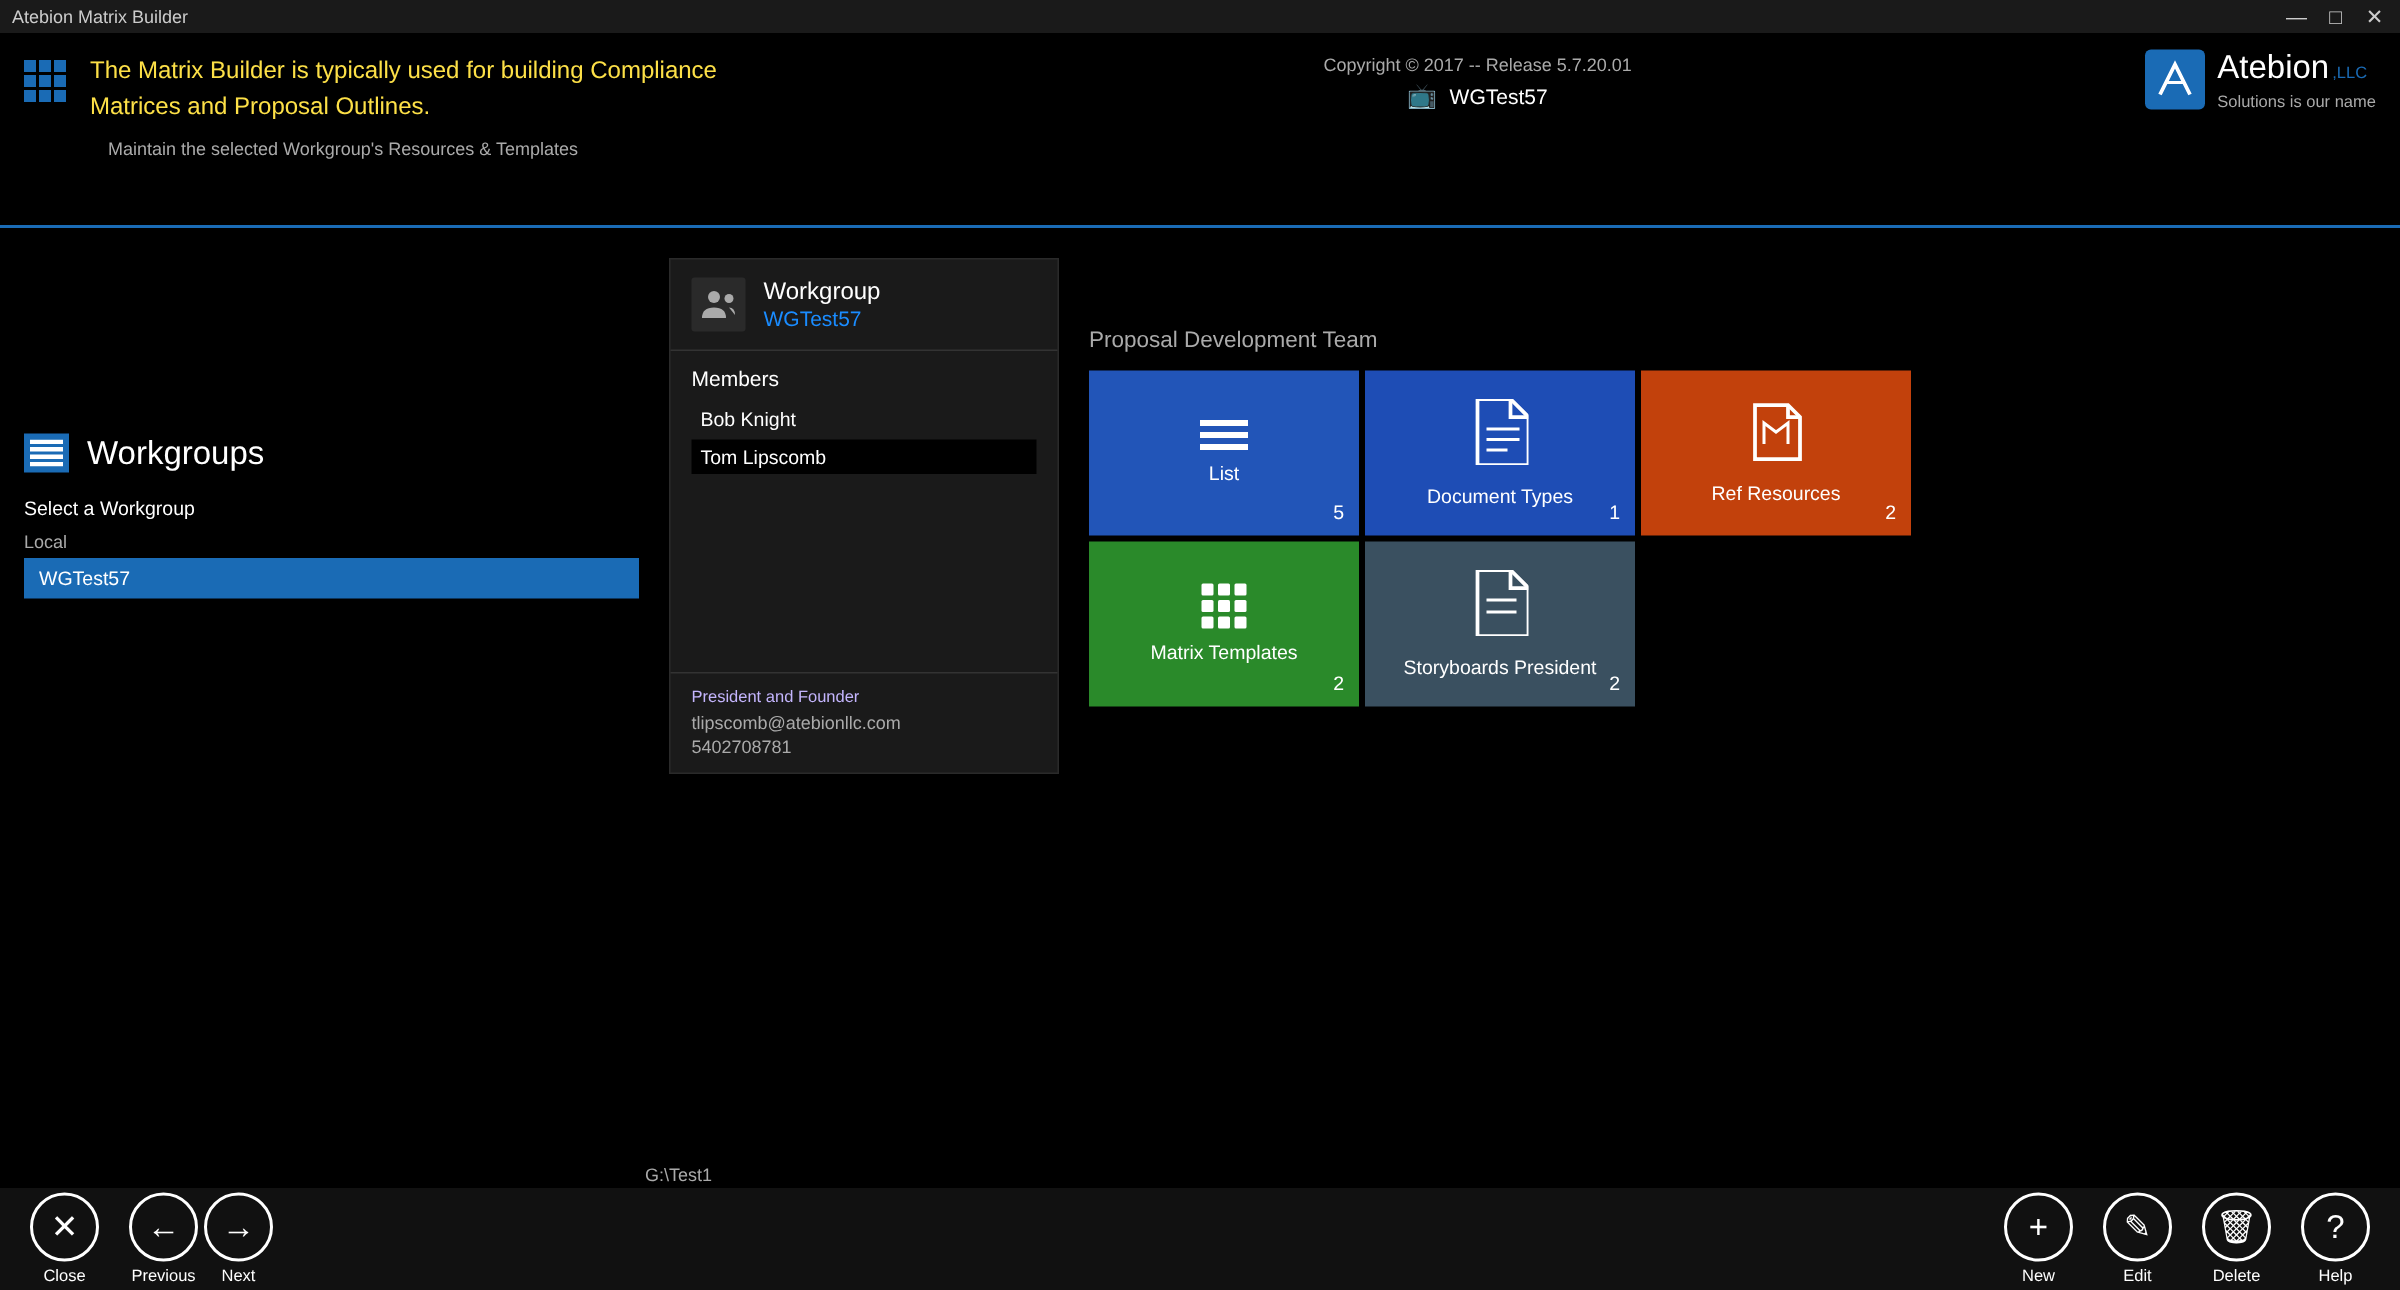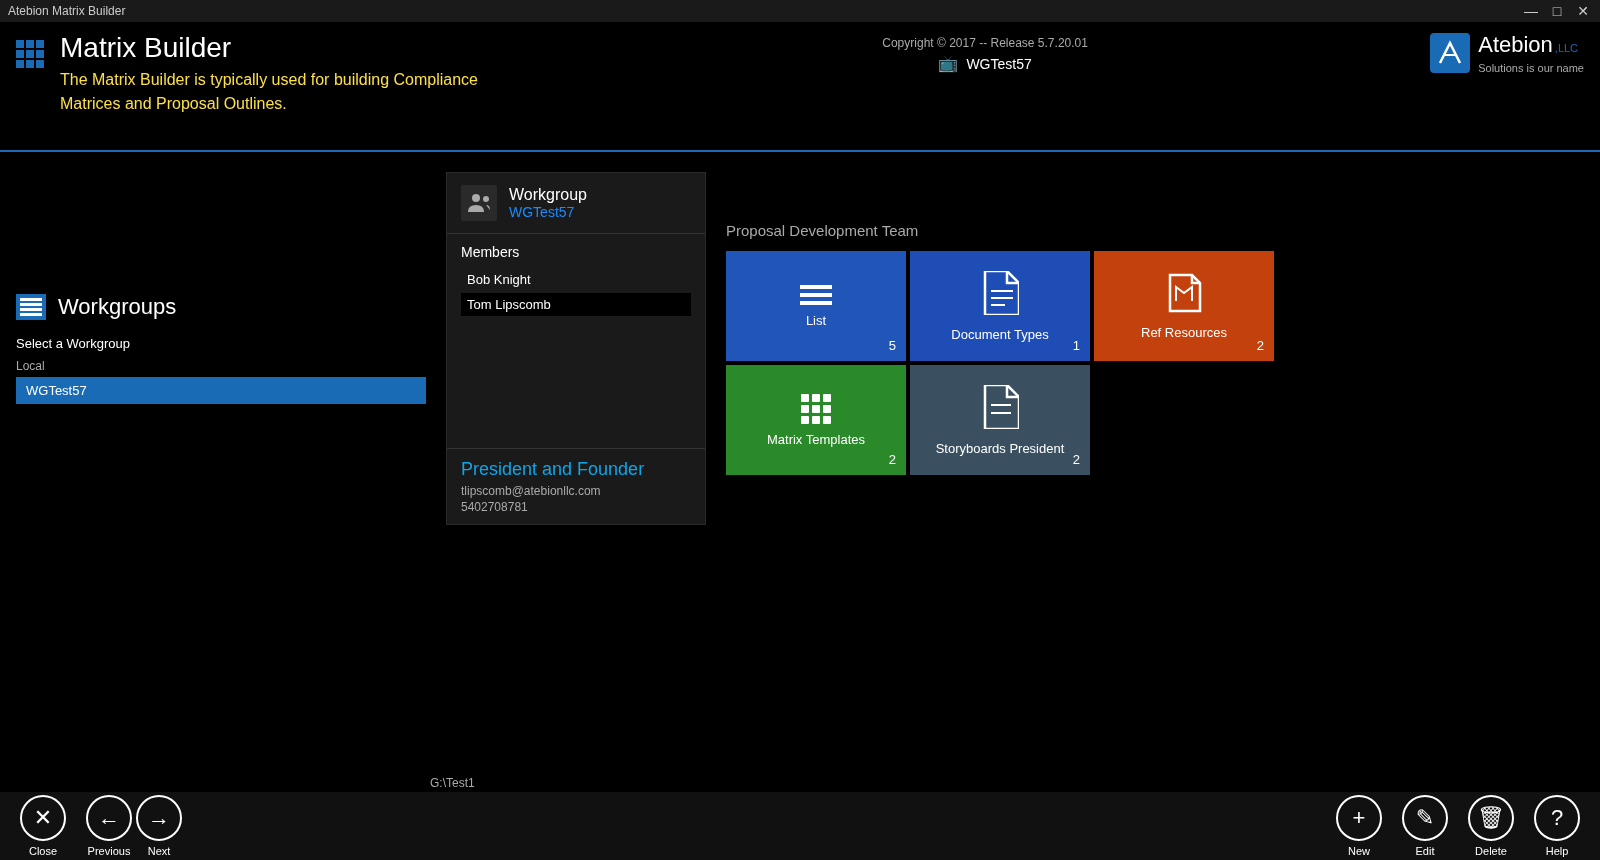--- a/index.html
+++ b/index.html
@@ -201,21 +201,21 @@
       margin-bottom: 2px;
     }
     .member-item.selected {
       background: #000000;
     }
     .member-details {
       margin-top: 120px;
       padding: 10px 14px;
       border-top: 1px solid #333;
     }
-    .member-role { font-size: 18px; color: #0ea5e9; margin-bottom: 4px; }
+    .member-role { font-size: 11px; color: #c4b5fd; margin-bottom: 4px; }
     .member-email { font-size: 12px; color: #aaa; margin-bottom: 2px; }
     .member-phone { font-size: 12px; color: #aaa; }
 
     
     .right-panel {
       flex: 1;
     }
     .team-name {
       font-size: 15px;
       color: #aaa;
@@ -337,21 +337,20 @@
           <div class="grid-dot"></div>
           <div class="grid-dot"></div>
         <div class="grid-dot"></div>
           <div class="grid-dot"></div>
           <div class="grid-dot"></div>
         <div class="grid-dot"></div>
           <div class="grid-dot"></div>
           <div class="grid-dot"></div>
       </div>
       <div class="header-title-block">
-        <div class="header-title">Matrix Builder</div>
         <div class="header-desc">The Matrix Builder is typically used for building Compliance Matrices and Proposal Outlines.</div>
       </div>
     </div>
     <div class="header-center">
       <div class="copyright">Copyright © 2017 -- Release 5.7.20.01</div>
       <div class="workspace-row">
         <span class="workspace-icon">📺</span>
         <span class="workspace-name">WGTest57</span>
       </div>
     </div>
@@ -366,20 +365,21 @@
         <div>
           <div style="display:flex;align-items:baseline;gap:2px">
             <span class="logo-text">Atebion</span>
             <span class="logo-llc">,LLC</span>
           </div>
           <div class="logo-tagline">Solutions is our name</div>
         </div>
       </div>
     </div>
   </div>
+  <div class="header-subtitle">Maintain the selected Workgroup's Resources &amp; Templates</div>
 </div>
 
 <div class="main">
 
   <div class="left-panel">
     <div class="section-header">
       <div class="workgroups-icon">
         <svg width="22" height="18" viewBox="0 0 22 18" fill="white">
           <rect x="0" y="0" width="22" height="3"></rect>
           <rect x="0" y="5" width="22" height="3"></rect>

